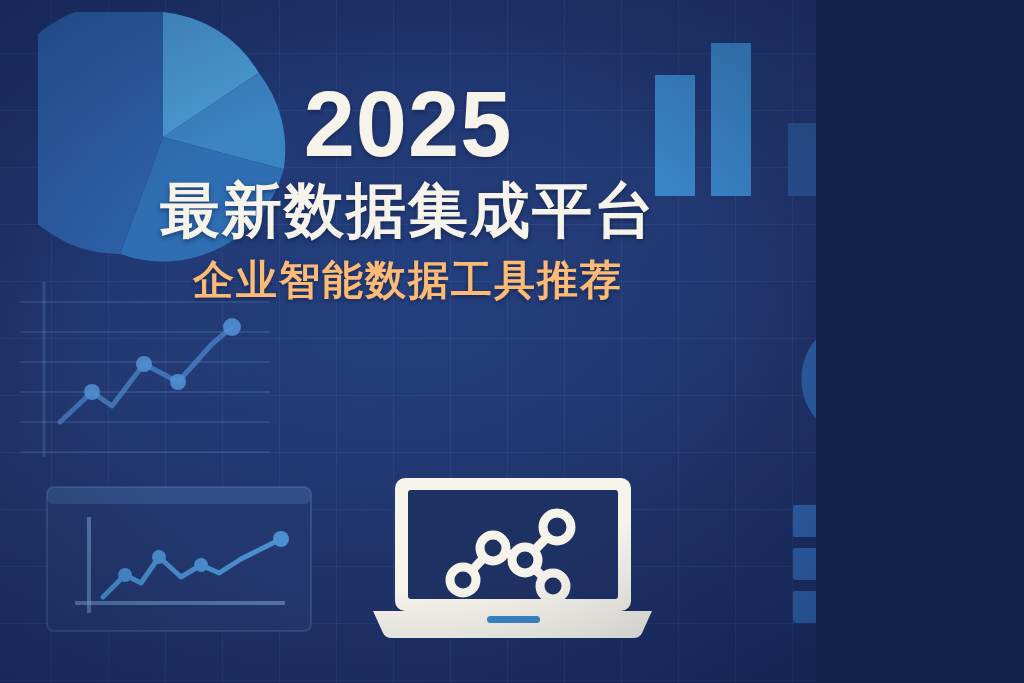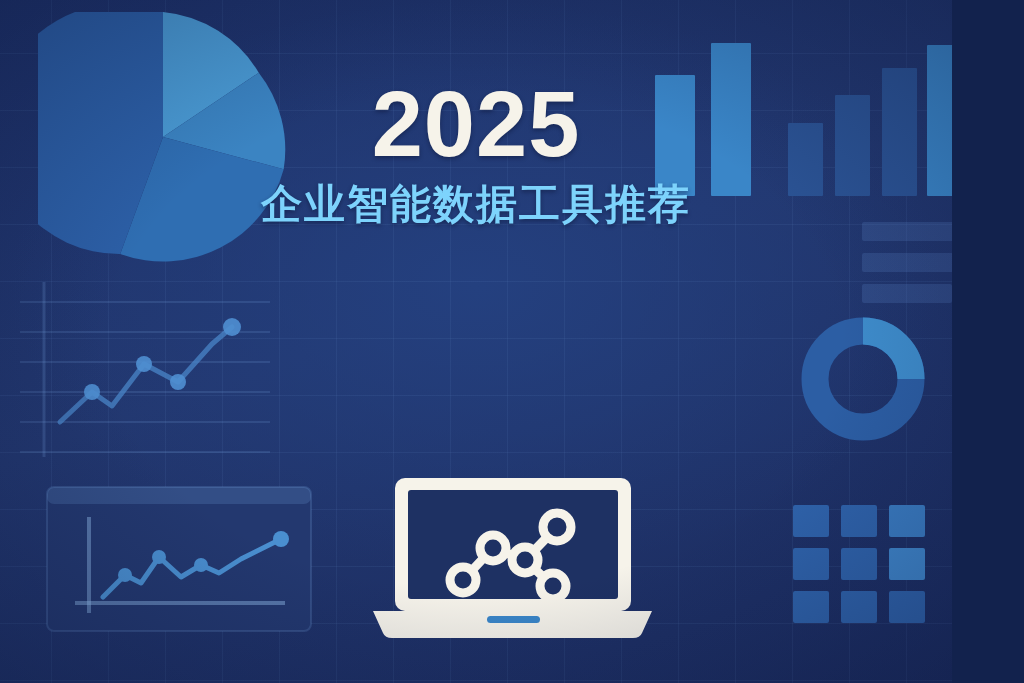--- a/index.html
+++ b/index.html
@@ -3,21 +3,21 @@
 <meta charset="utf-8">
 <title>Data Platform Cover</title>
 <style>
   html, body {
     margin: 0;
     padding: 0;
     background: #12224d;
   }
   #canvas {
     position: relative;
-    width: 952px;
+    width: 816px;
     height: 683px;
     overflow: hidden;
     background: #1d3169;
     font-family: "Liberation Sans", "DejaVu Sans", sans-serif;
     user-select: none;
   }
 
   
   .bg-base {
     position: absolute;
@@ -103,21 +103,21 @@
     text-shadow: 0 2px 5px rgba(8,16,45,0.5);
     font-family: "DejaVu Sans", "Liberation Sans", sans-serif;
   }
   .t-line1 { margin-top: 6px; }
   .t-sub {
     font-size: 41px;
     font-weight: 700;
     letter-spacing: 2px;
     line-height: 1.2;
     margin-top: 10px;
-    color: #7dd3fc;
+    color: #fdba74;
     text-shadow: 0 2px 4px rgba(8,16,45,0.45);
     font-family: "DejaVu Sans", "Liberation Sans", sans-serif;
   }
 </style>
 </head>
 <body>
 
 <div id="canvas">
 
   <div class="bg-base"></div>
@@ -231,16 +231,17 @@
         <circle cx="192" cy="57" r="14"></circle>
         <circle cx="188" cy="116" r="13"></circle>
       </g>
     </svg>
   </div>
 
   <div class="bg-vignette"></div>
 
   <div id="headline-block">
     <div class="t-year">2025</div>
+    <div class="t-line1">最新数据集成平台</div>
     <div class="t-sub">企业智能数据工具推荐</div>
   </div>
 
 </div>
 
 </body></html>

